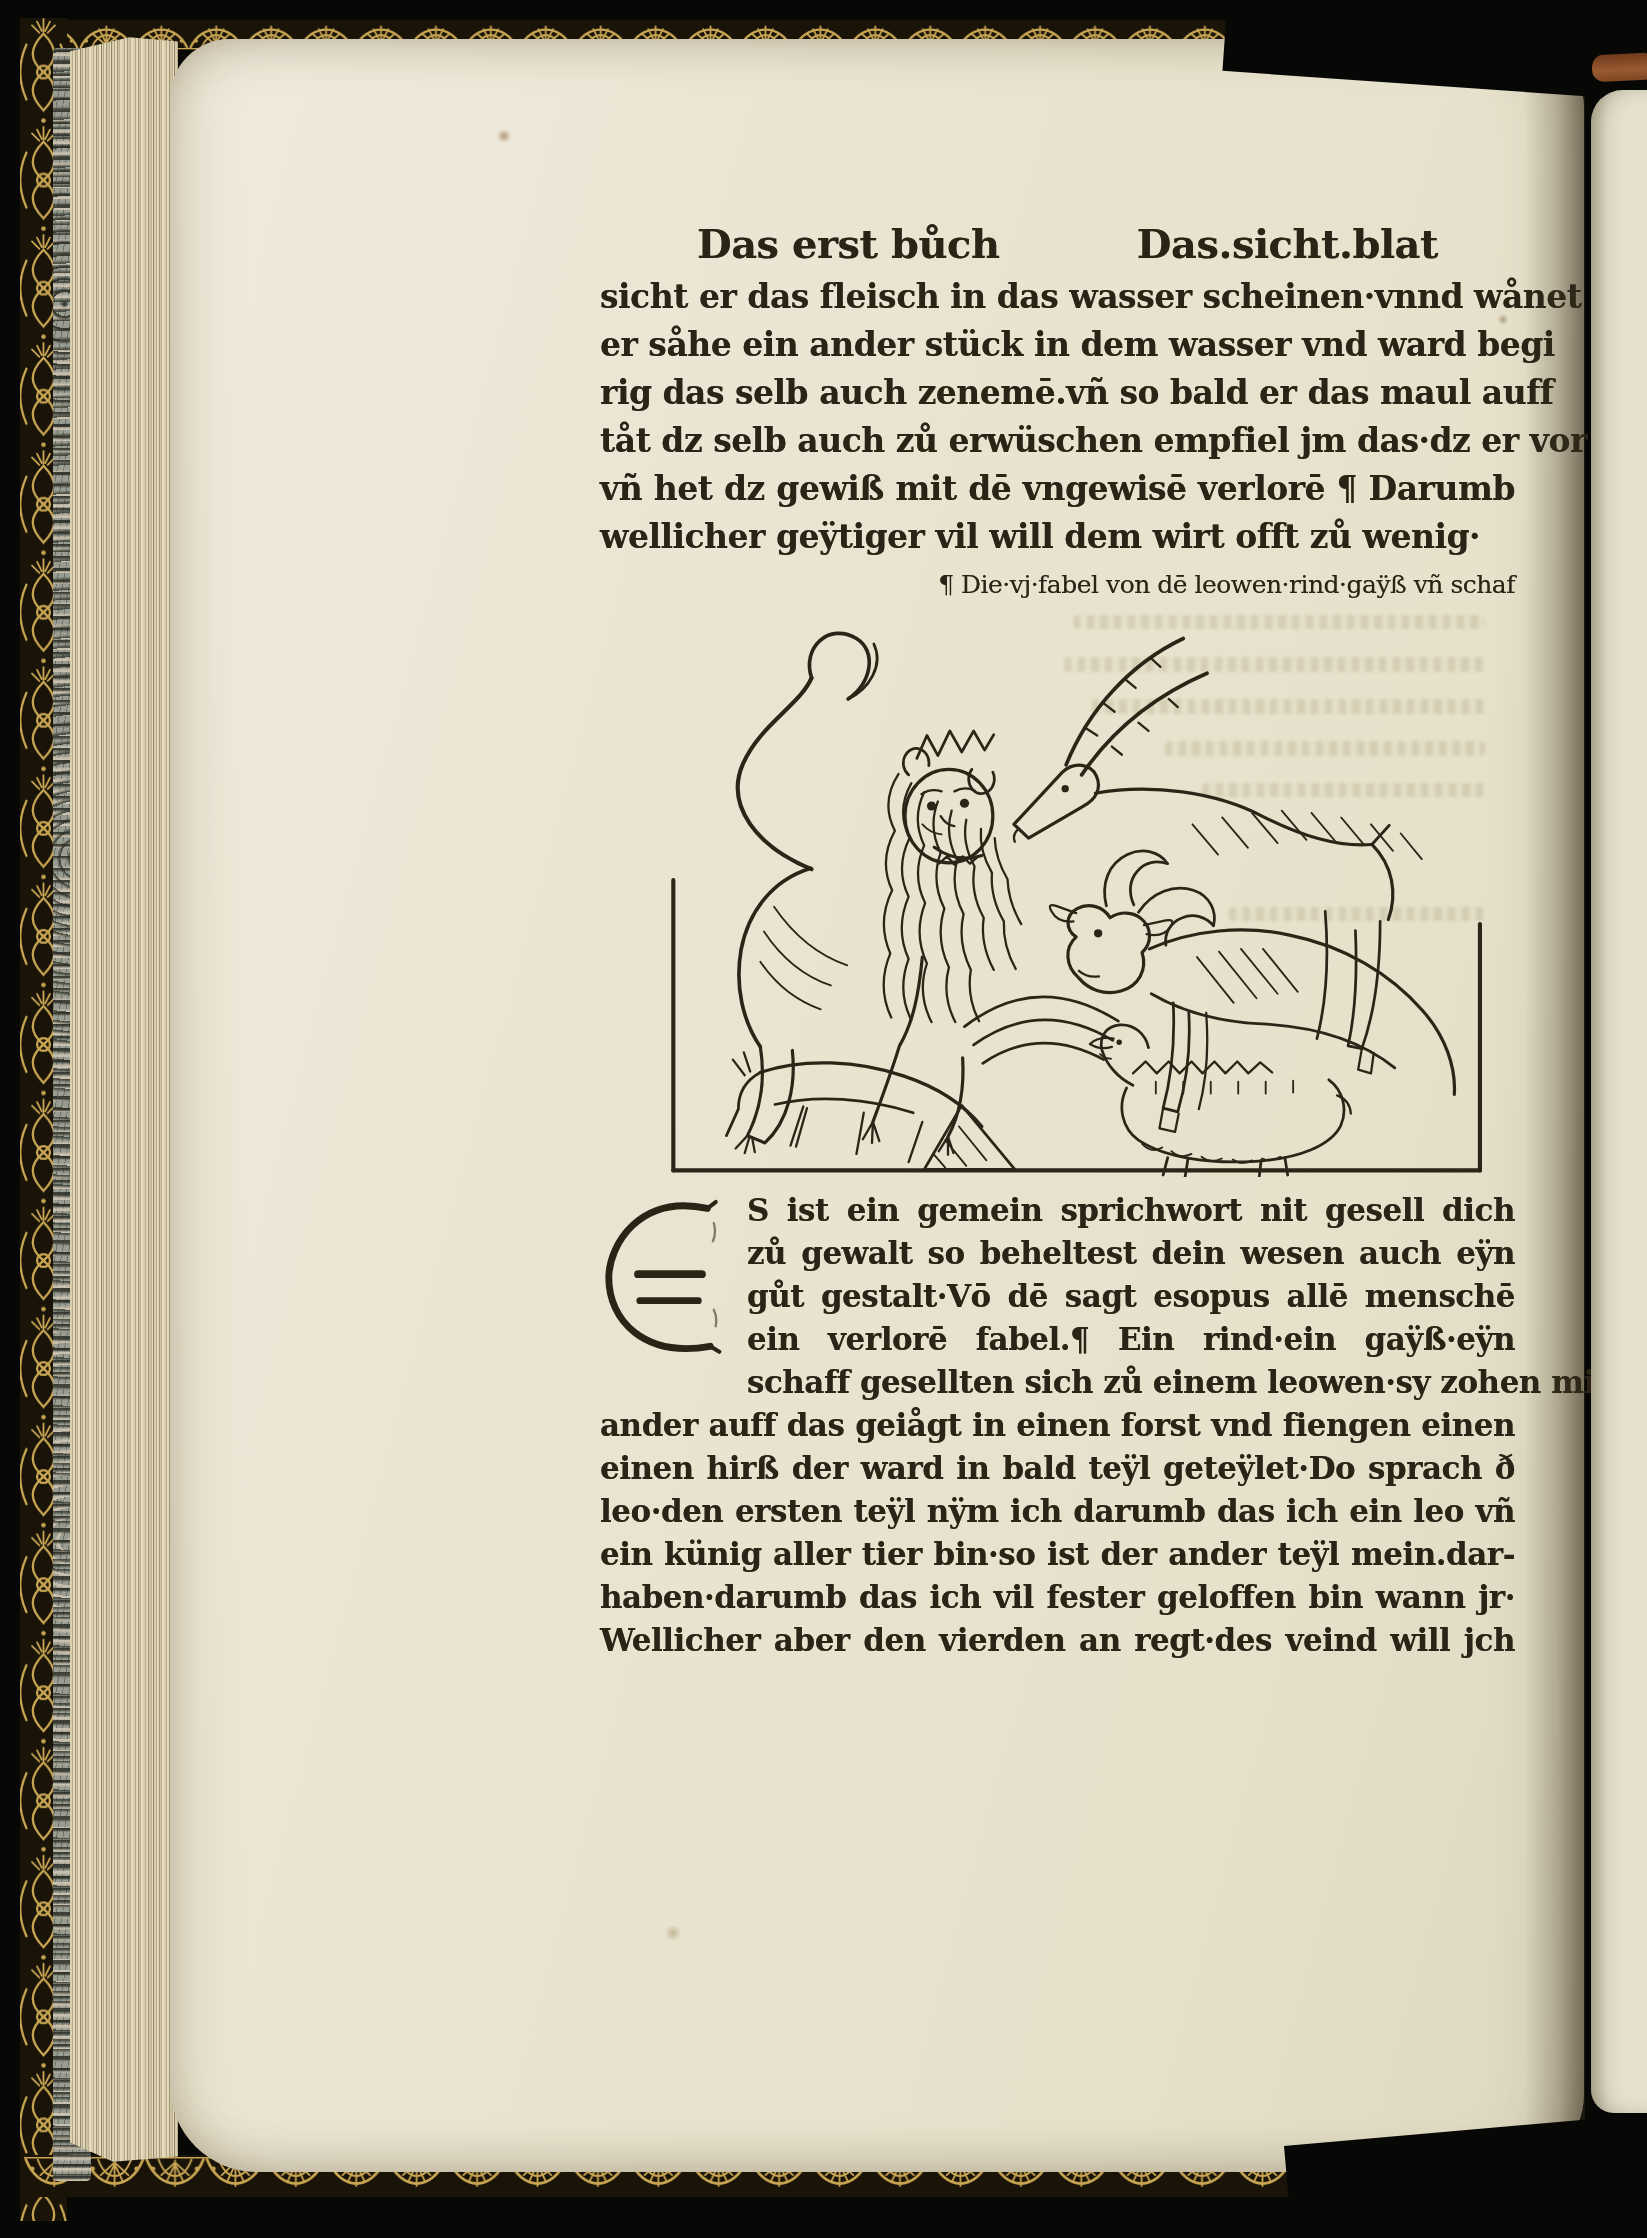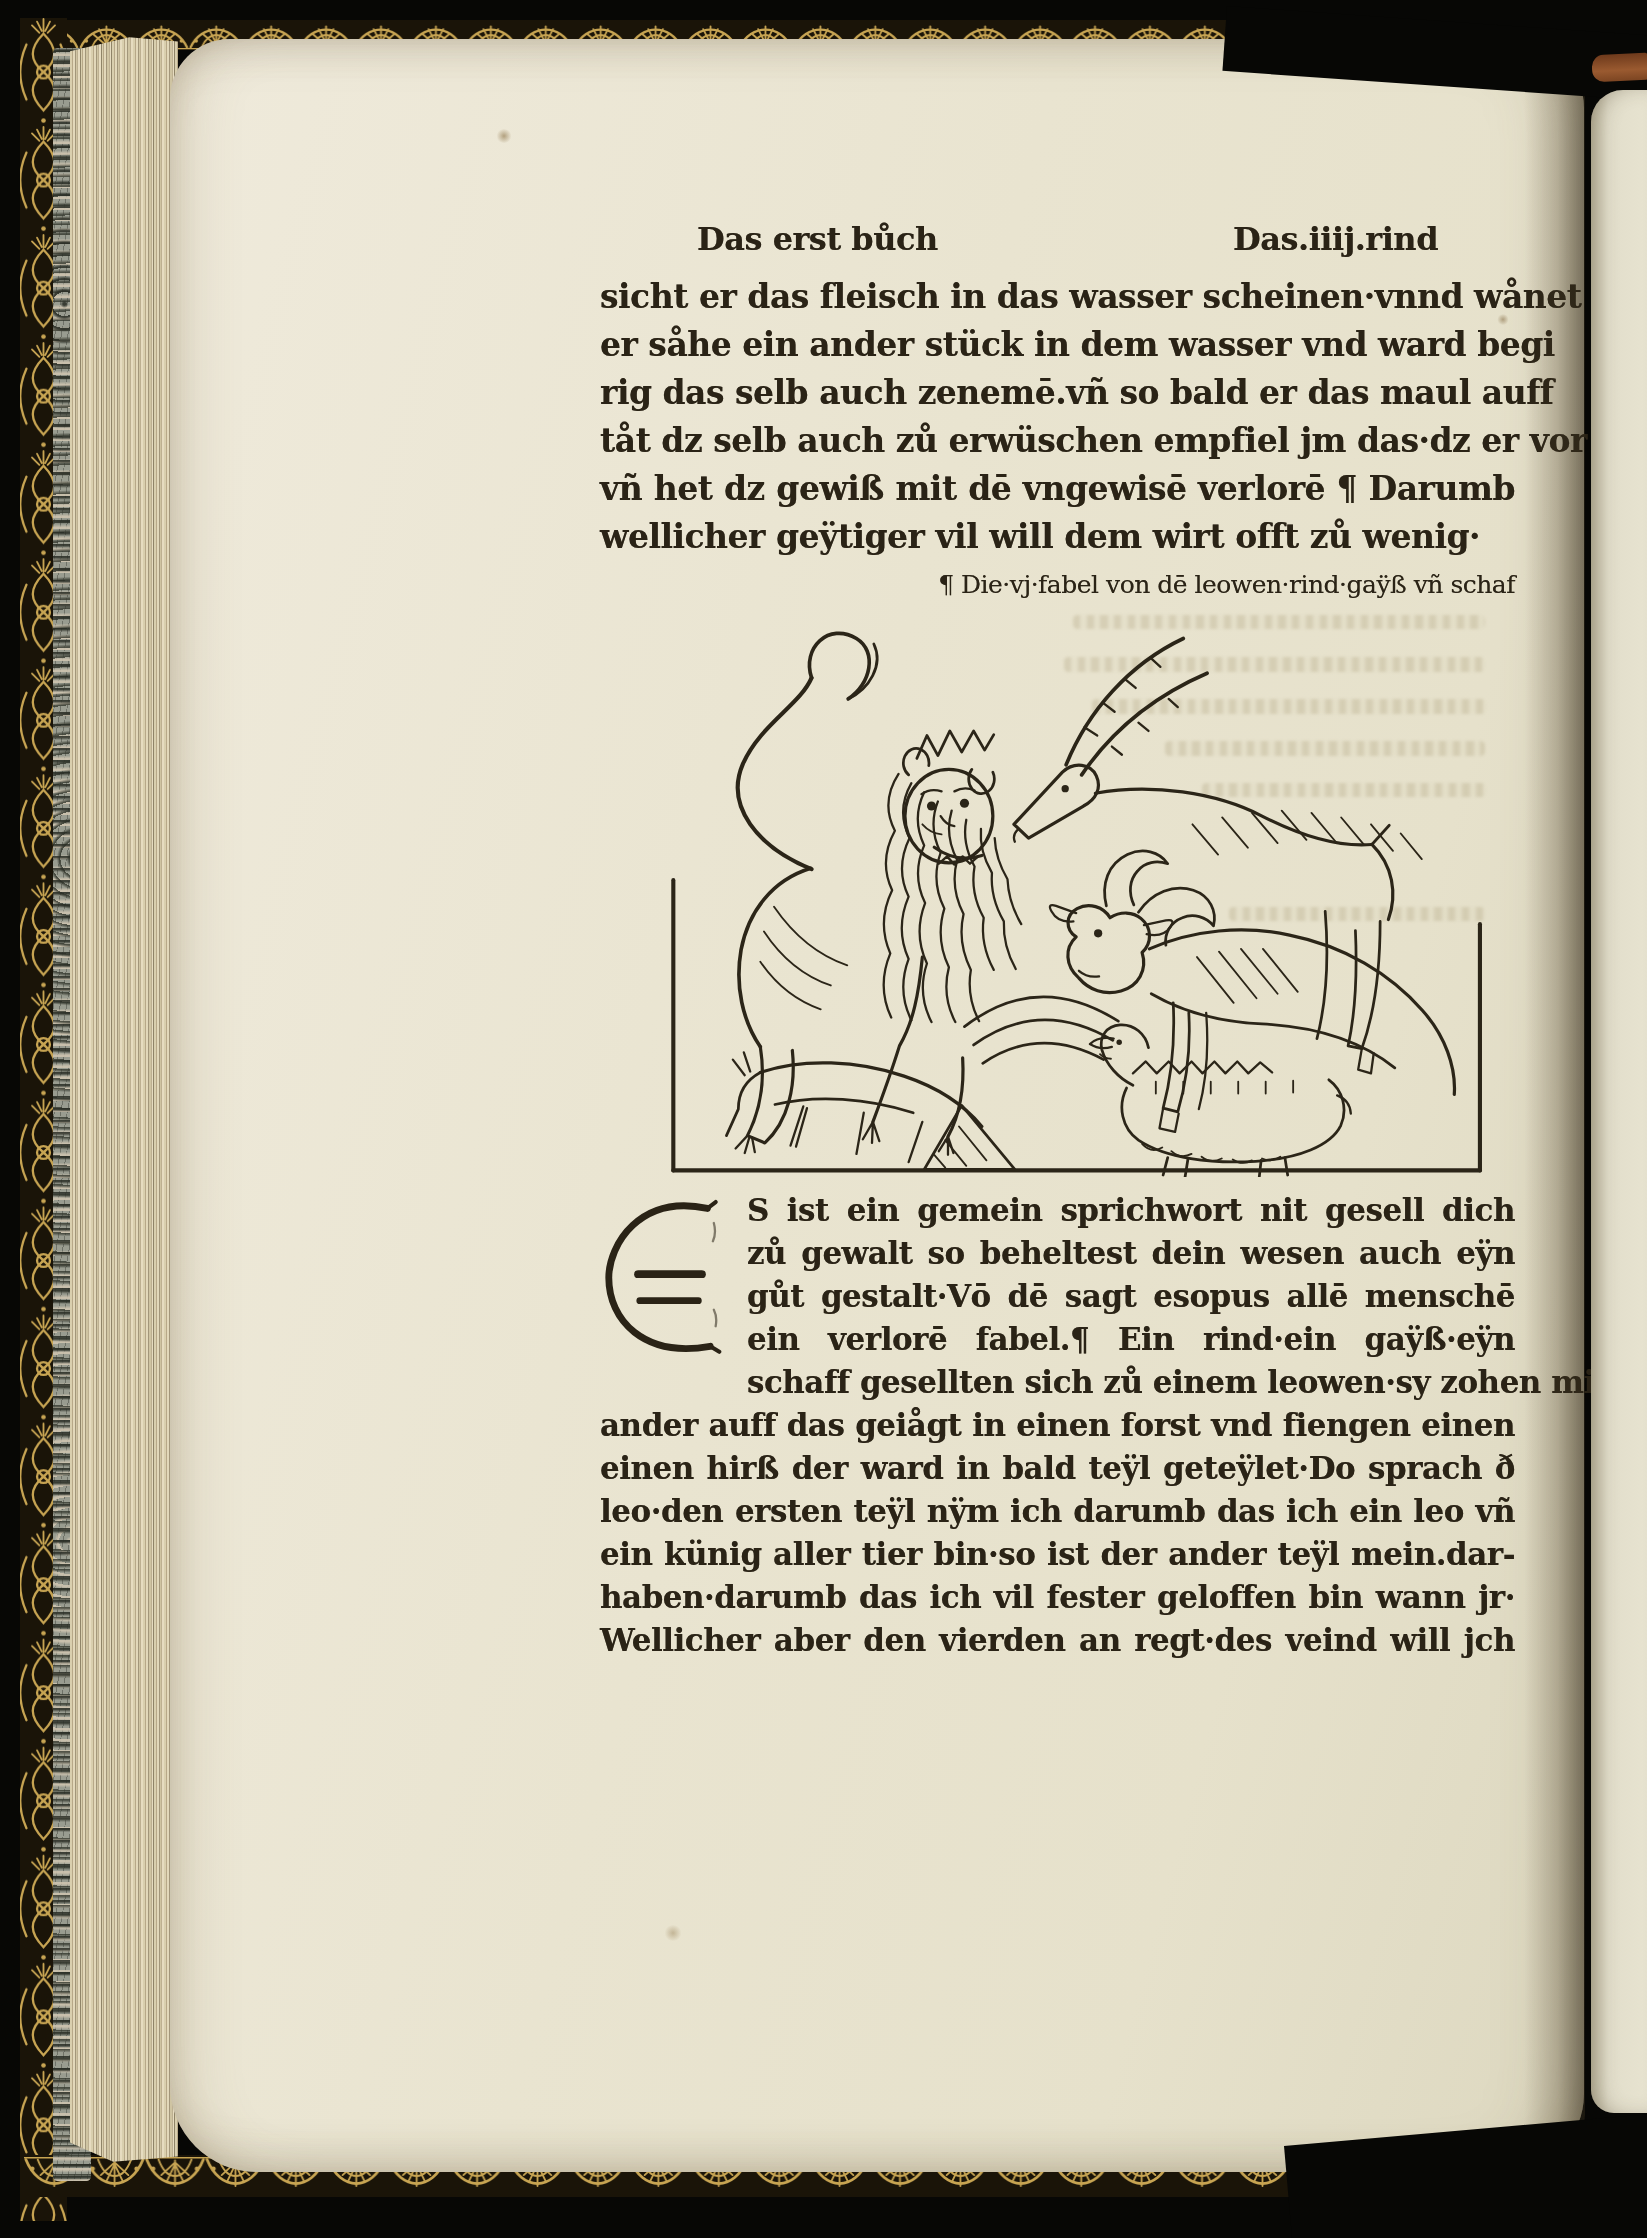--- a/index.html
+++ b/index.html
@@ -54,21 +54,21 @@
     border-radius:12px 2.7px 2.7px 12px;transform:rotate(-3deg);}
 
   
   .cut-tr{position:absolute;left:1227px;top:5.5px;width:430px;height:65px;
     background:#070705;transform:rotate(4deg);transform-origin:left top;}
   .cut-br{position:absolute;left:1284px;top:2146px;width:375px;height:119px;
     background:#070705;transform:rotate(-5deg);transform-origin:left top;}
 
   
   .textblock{position:absolute;left:600px;top:220px;width:915px;color:#2a2316;}
-  .headrow{display:flex;height:53px;font-size:32px;font-weight:bold;}
+  .headrow{display:flex;height:53px;font-size:40px;font-weight:bold;}
   .headrow .hl{margin-left:97px;}
   .headrow .hr{margin-left:auto;margin-right:77px;}
   .p1 .tline{font-size:33px;font-weight:bold;line-height:48px;height:48px;
     text-align:justify;text-align-last:justify;white-space:nowrap;}
   .p1 .tline.loose{text-align:left;text-align-last:left;}
   .caption{font-size:25px;font-weight:normal;line-height:48px;height:48px;
     padding-left:59px;white-space:nowrap;text-align:right;}
   .tb-text{letter-spacing:-0.5px;text-shadow:0 0 0.5px rgba(42,35,22,.55);}
 
   .woodcut-wrap{position:relative;margin:0 0 12px 66px;width:824px;height:568px;}
@@ -146,21 +146,21 @@
   <div class="page">
     <div class="spot" style="left:326px;top:90px;width:15.6px;height:13.7px;background:radial-gradient(circle,rgba(120,90,40,.5),rgba(120,90,40,0) 70%);"></div>
     <div class="spot" style="left:1327px;top:275px;width:12px;height:11px;background:radial-gradient(circle,rgba(110,80,35,.45),rgba(110,80,35,0) 70%);"></div>
     <div class="spot" style="left:494px;top:1886px;width:18.3px;height:15.6px;background:radial-gradient(circle,rgba(125,95,45,.35),rgba(125,95,45,0) 70%);"></div>
   </div>
 
   <div class="textblock">
 
     <div class="headrow">
       <span class="hl tb-text">Das erst bůch</span>
-      <span class="hr tb-text">Das.iiij.rind</span>
+      <span class="hr tb-text">Das.sicht.blat</span>
     </div>
 
     <div class="p1">
       <div class="tline tb-text">sicht er das fleisch in das wasser scheinen·vnnd wånet</div>
       <div class="tline tb-text">er såhe ein ander stück in dem wasser vnd ward begi</div>
       <div class="tline tb-text">rig das selb auch zenemē.vñ so bald er das maul auff</div>
       <div class="tline tb-text">tåt dz selb auch zů erwüschen empfiel jm das·dz er vor</div>
       <div class="tline tb-text">vñ het dz gewiß mit dē vngewisē verlorē ¶ Darumb</div>
       <div class="tline loose tb-text">wellicher geÿtiger vil will dem wirt offt zů wenig·</div>
     </div>

